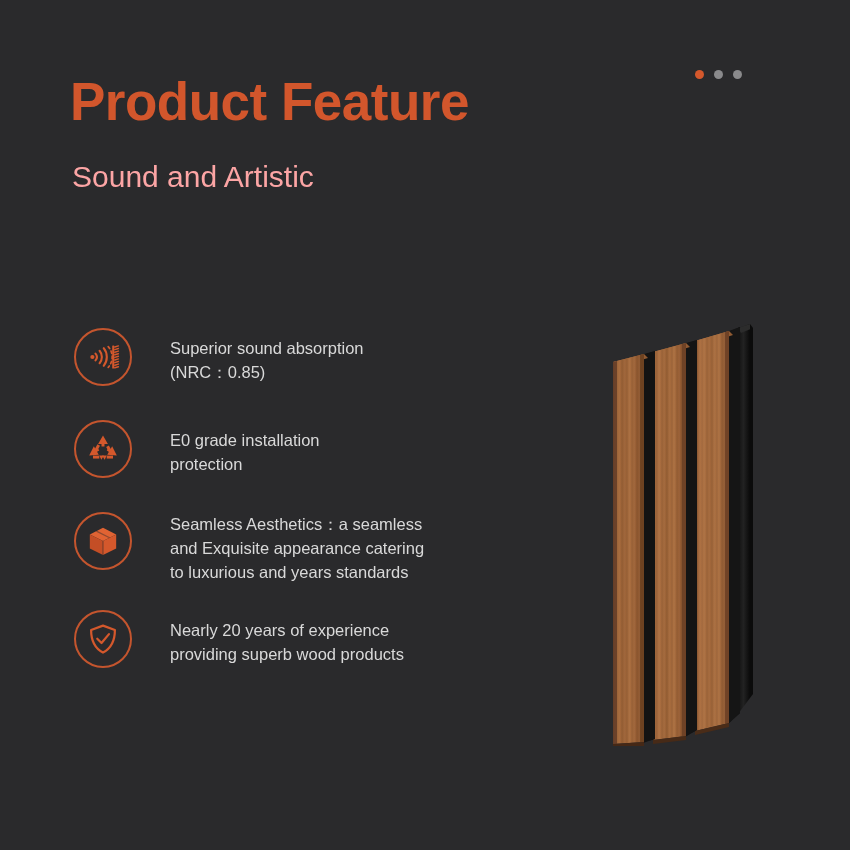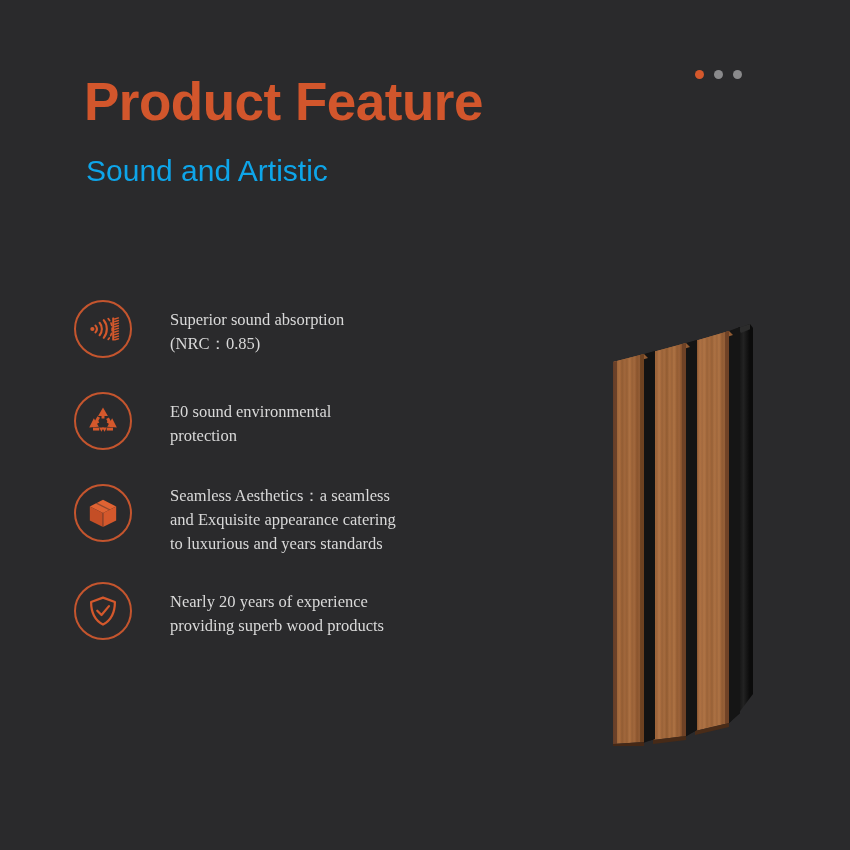--- a/index.html
+++ b/index.html
@@ -37,48 +37,47 @@
     border-radius: 50%;
     background: #8a8a8c;
   }
   .dot.active {
     background: #d4582c;
   }
 
   
   .header {
     position: absolute;
-    left: 84px;
+    left: 70px;
     top: 74px;
   }
   .title {
     font-size: 53px;
     font-weight: bold;
     color: #d2562c;
     letter-spacing: -0.5px;
     line-height: 1.05;
     margin: 0;
     white-space: nowrap;
   }
   .subtitle {
     font-size: 30px;
     font-weight: normal;
-    color: #0ea5e9;
+    color: #fca5a5;
     line-height: 1.1;
-    margin: 24px 0 0 2px;
+    margin: 30px 0 0 2px;
     white-space: nowrap;
   }
 
   
   .features {
     position: absolute;
     left: 74px;
-    top: 300px;
+    top: 328px;
     width: 420px;
-    font-family: Liberation Serif, serif;
   }
   .feature {
     display: flex;
     align-items: flex-start;
     min-height: 58px;
     margin-bottom: 34px;
   }
   .feature:last-child { margin-bottom: 12px; }
 
   .feature-icon {
@@ -185,21 +184,21 @@
 
             <path d="M29.0 22.0 L20.0 21.4 L21.6 18.6 L19.5 17.4 L20.9 15.0 L23.0 16.2 L24.6 13.4 Z"></path>
             <path d="M25.4 22.2 L19.5 22.2 L19.5 25.0 L25.4 25.0 Z"></path>
 
             <path d="M12.5 22.2 L16.8 22.2 L14.5 26.2 Z"></path>
             <path d="M19.5 22.2 L15.2 22.2 L17.5 26.2 Z"></path>
             <path d="M21.5 12.8 L24.4 17.9 L21.9 19.3 L19.0 14.2 Z"></path>
           </g>
         </svg>
       </div>
-      <div class="feature-text">E0 sound environmental
+      <div class="feature-text">E0 grade installation
 protection</div>
     </div>
 
     <div class="feature f3">
       <div class="feature-icon">
         <svg width="34" height="34" viewBox="0 0 32 32">
 
           <path d="M16 3.6 L28.4 9.8 L16 16.0 L3.6 9.8 Z" fill="#e06333"></path>
 
           <path d="M3.6 9.8 L16 16.0 L16 29.2 L3.6 23.0 Z" fill="#c44e26"></path>

